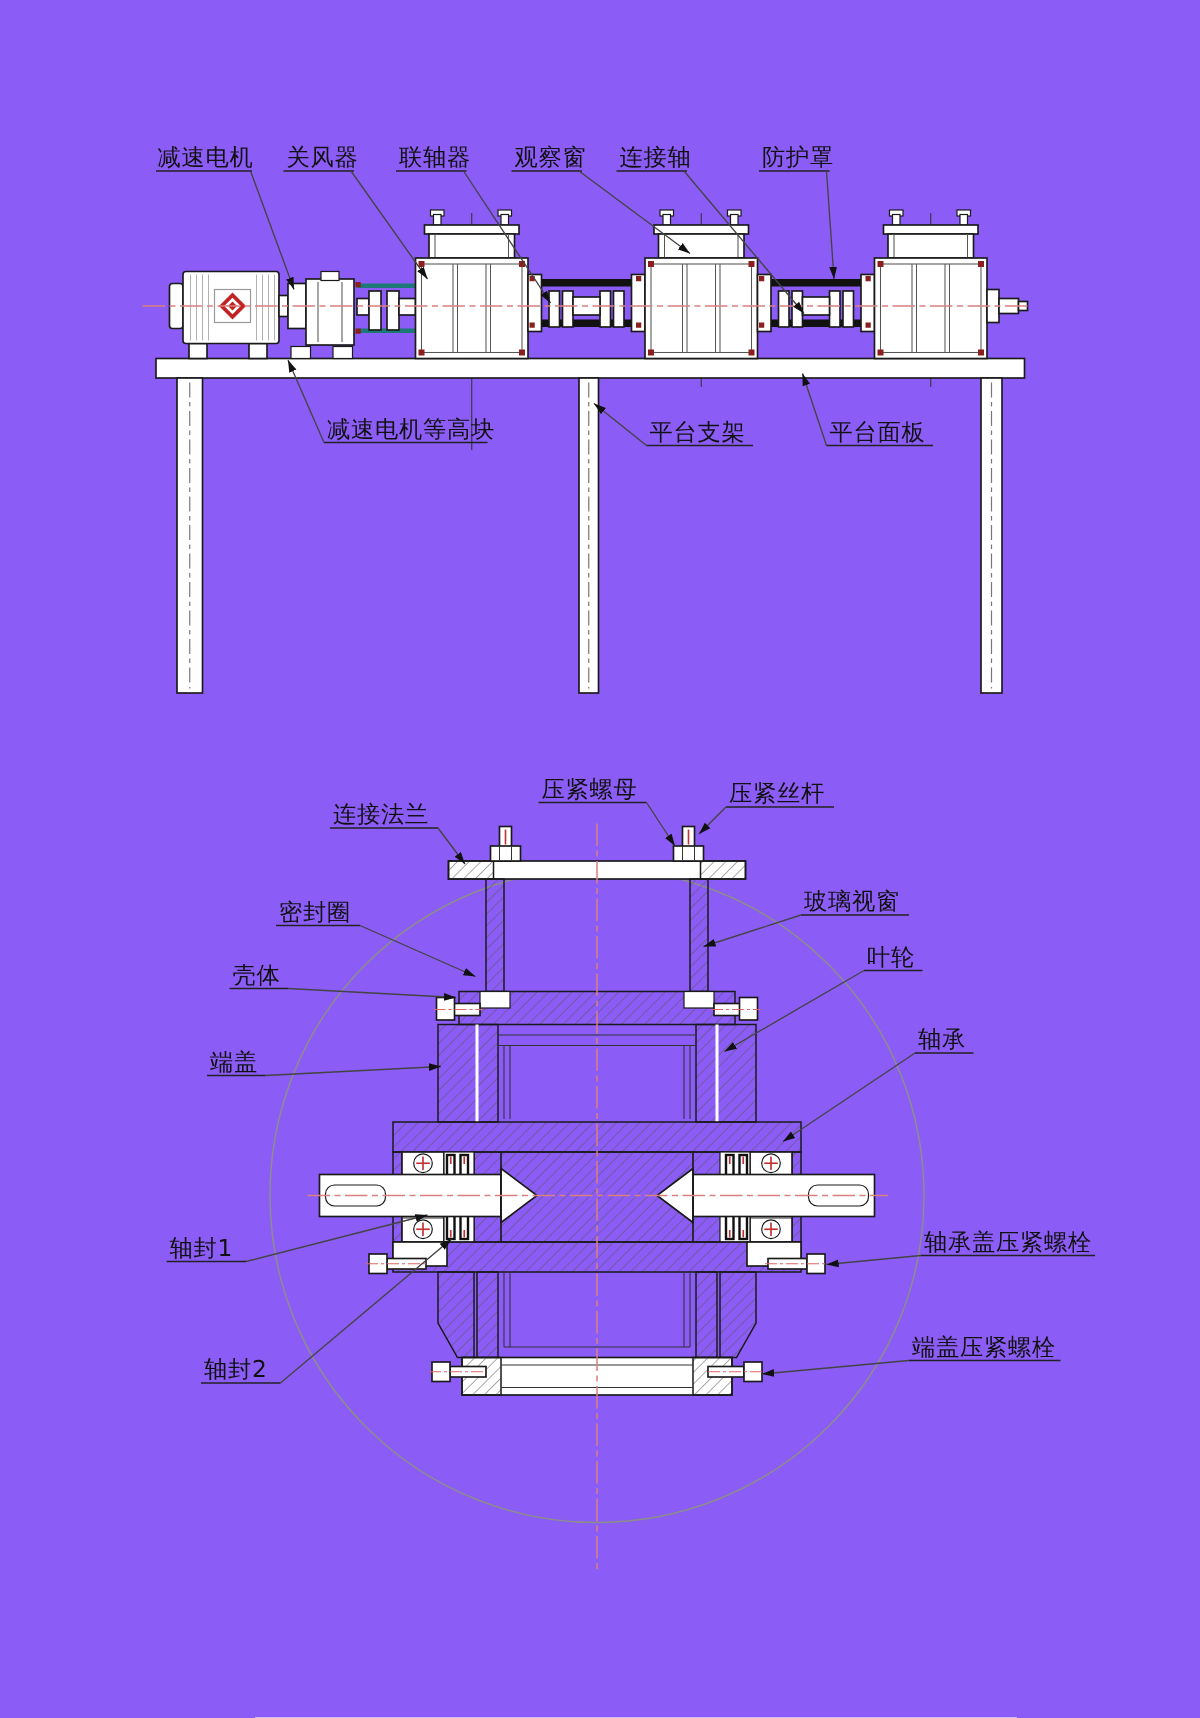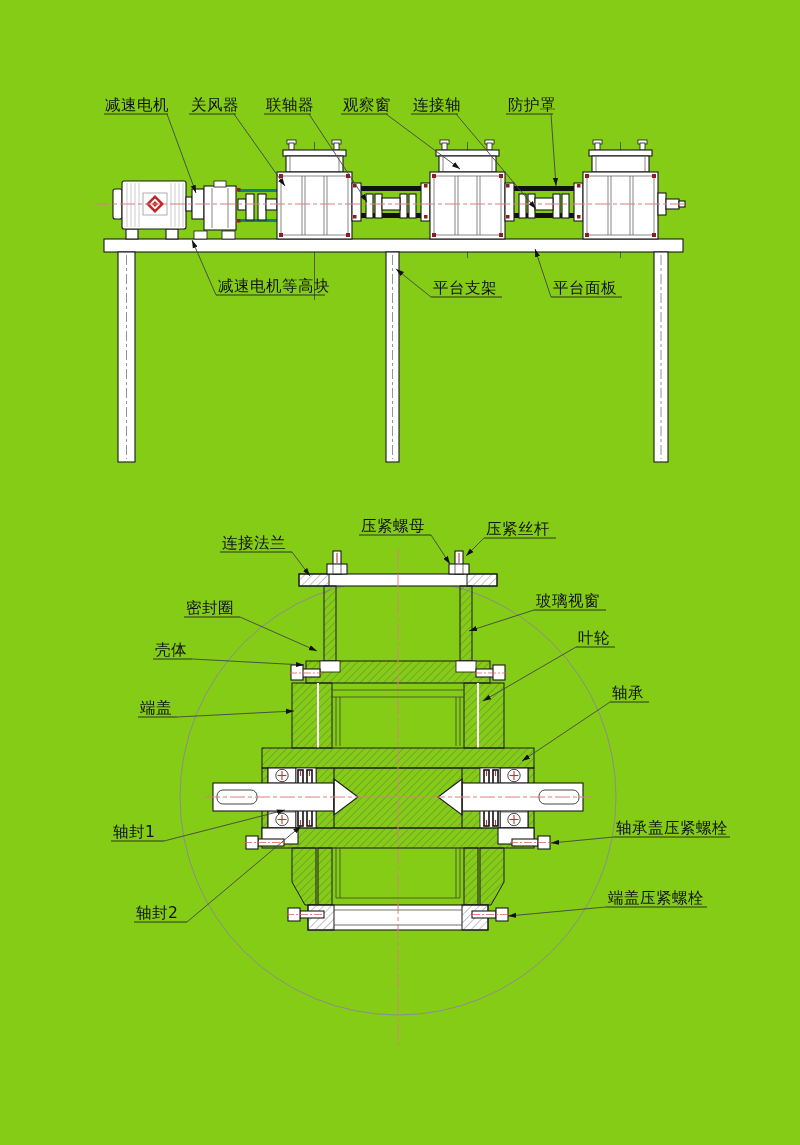--- a/index.html
+++ b/index.html
@@ -1,16 +1,16 @@
 <!DOCTYPE html>
 <html><head>
 <meta charset="utf-8">
 <style>
   html,body{margin:0;padding:0;background:#ffffff;}
-  #canvas{position:relative;width:800px;height:1145px;background:#84cc16;overflow:hidden;}
+  #canvas{position:relative;width:800px;height:1145px;background:#8b5cf6;overflow:hidden;}
   svg{position:absolute;top:0;left:0;}
   .ln{stroke:#1a1a1a;stroke-width:1.1;fill:none;}
   .ln2{stroke:#333;stroke-width:0.7;fill:none;}
   .wh{fill:#ffffff;stroke:#1a1a1a;stroke-width:1.1;}
   .whn{fill:#ffffff;stroke:#1a1a1a;stroke-width:0.8;}
   .ht{fill:url(#h1);stroke:#1a1a1a;stroke-width:1.0;}
   .blk{fill:#111;stroke:none;}
   .mark{fill:#8b1f1f;stroke:none;}
   .redtick{stroke:#c23232;stroke-width:1.1;fill:none;}
   .redax{stroke:#d66;stroke-width:0.8;fill:none;stroke-dasharray:8 2 2 2;}

